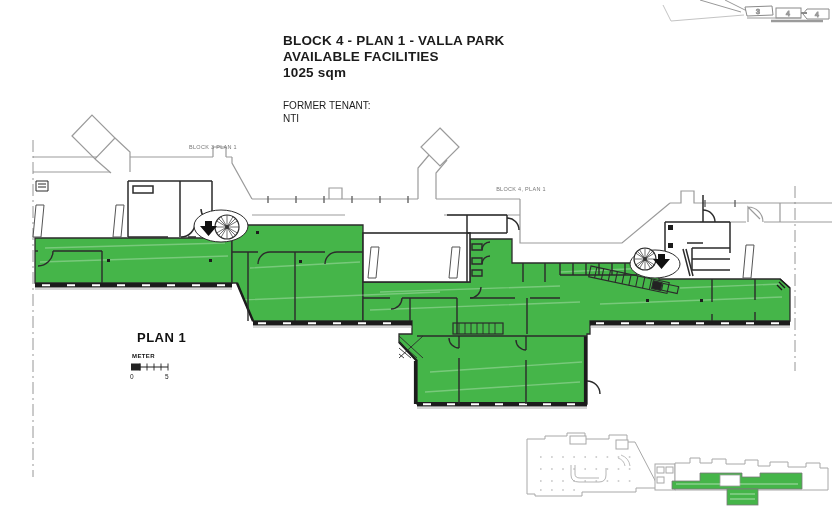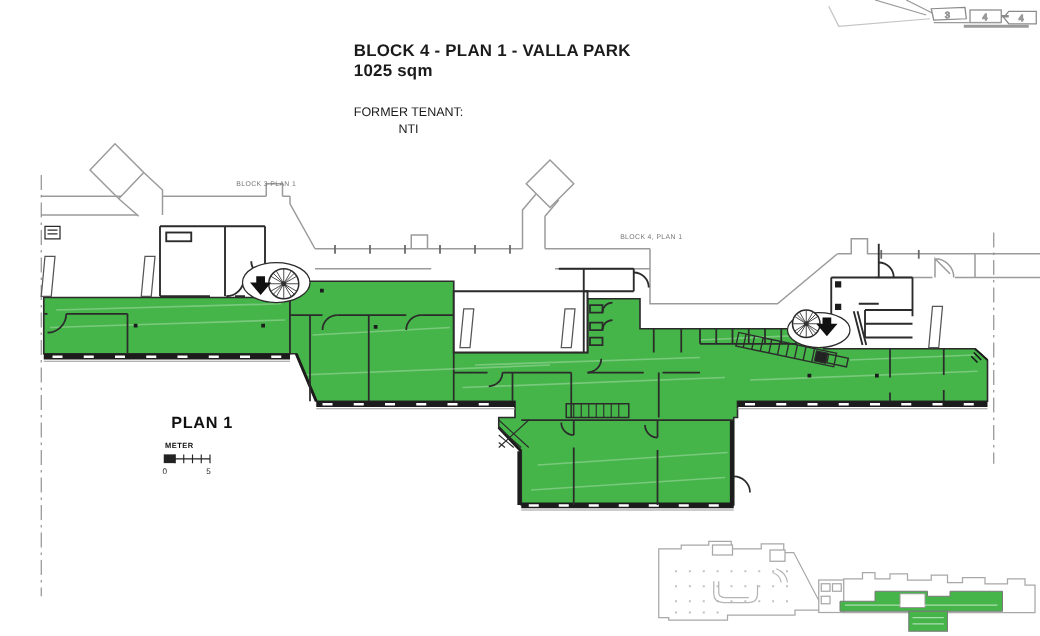--- a/index.html
+++ b/index.html
@@ -1,35 +1,36 @@
 <!DOCTYPE html>
 <html><head>
 <meta charset="utf-8">
 <style>
   html,body{margin:0;padding:0;background:#fff;}
   .stage{position:relative;width:832px;height:509px;background:#fff;overflow:hidden;
          font-family:"Liberation Sans",sans-serif;color:#1b1b1b;}
   .title-block{position:absolute;left:283px;top:33px;line-height:16px;
                font-size:13.5px;font-weight:bold;letter-spacing:.2px;white-space:nowrap;}
-  .tenant{position:absolute;left:283px;top:84px;font-size:10px;line-height:13px;white-space:nowrap;text-align:center;}
+  .tenant{position:absolute;left:283px;top:99px;font-size:10px;line-height:13px;white-space:nowrap;}
   svg{position:absolute;left:0;top:0;}
   text{font-family:"Liberation Sans",sans-serif;}
   .tiny-label{font-size:5.5px;fill:#777;letter-spacing:.3px;}
   .plan-name{font-size:13px;font-weight:bold;fill:#111;letter-spacing:.5px;}
   .meter-label{font-size:6px;font-weight:bold;fill:#111;letter-spacing:.4px;}
   .scale-num{font-size:6.5px;fill:#222;}
   .key-num{font-size:7px;fill:#333;}
 </style>
 </head>
 <body>
 
 <div class="stage">
 
   <div class="title-block">
     <div>BLOCK 4 - PLAN 1 - VALLA PARK</div>
+    <div>AVAILABLE FACILITIES</div>
     <div>1025 sqm</div>
   </div>
 
   <div class="tenant">
     <div>FORMER TENANT:</div>
     <div>NTI</div>
   </div>
 
   <svg width="832" height="509" viewBox="0 0 832 509">
 

